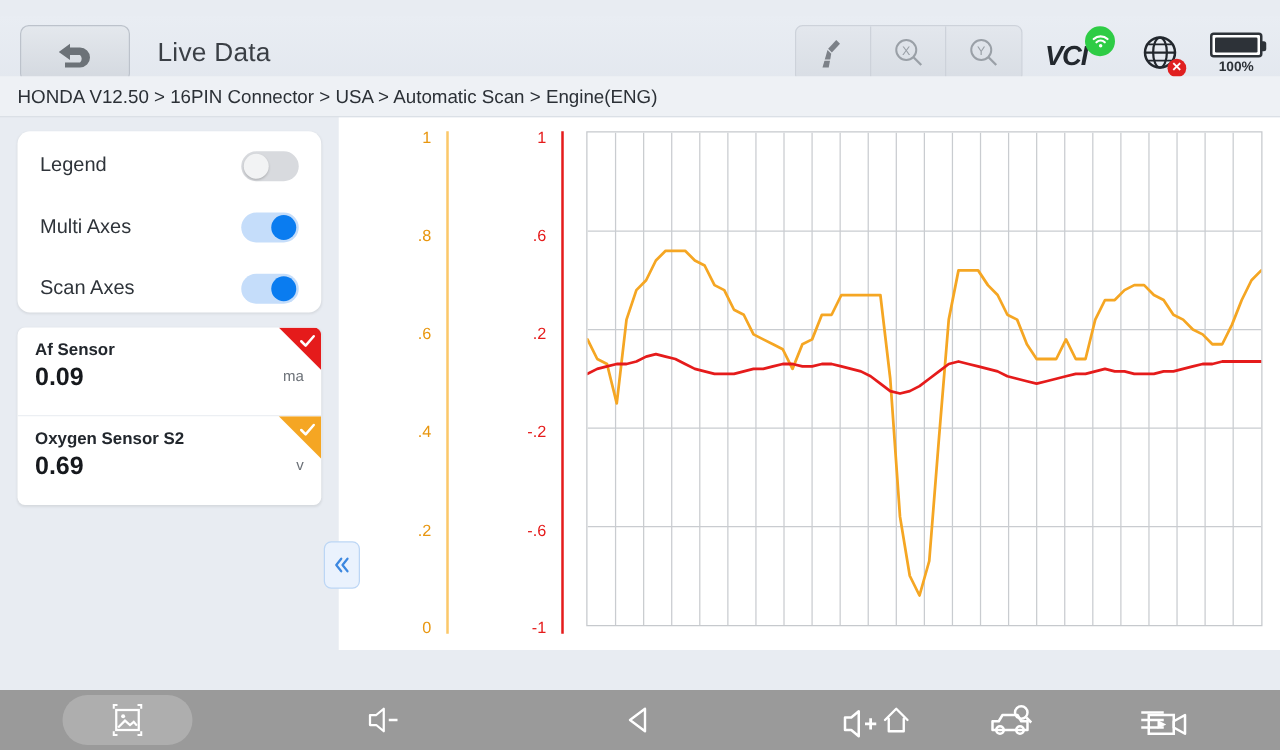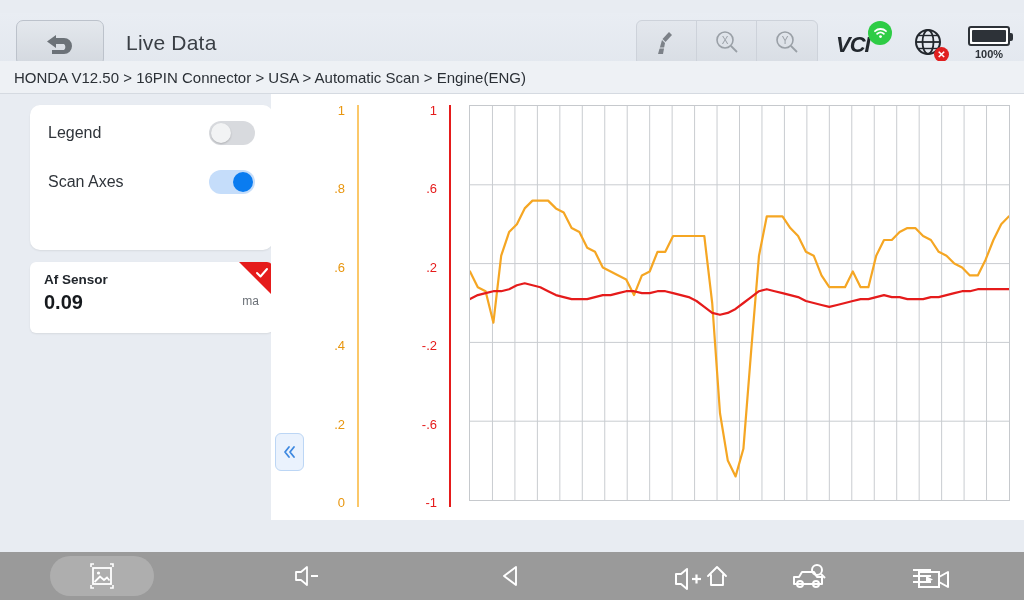--- a/index.html
+++ b/index.html
@@ -84,21 +84,21 @@
     background: #eef1f5; border-bottom: 1px solid #d5dae1;
     display: flex; align-items: center; padding-left: 14px;
     font-size: 15px; color: #2b3036;
   }
 
   
   .body-area {
     position: absolute; left: 0; top: 94px; width: 1024px; height: 426px;
     background: #e8ecf2;
   }
-  .left-panel { position: absolute; left: 16px; top: 0; width: 323px; height: 426px; }
+  .left-panel { position: absolute; left: 0; top: 0; width: 323px; height: 426px; }
   .card {
     background: #fff; border-radius: 10px;
     box-shadow: 0 1px 2px rgba(0,0,0,.08);
   }
   .settings-card {
     position: absolute; left: 14px; top: 11px; width: 243px; height: 145px;
     padding: 0 18px;
   }
   .setting-row {
     height: 42px; margin-top: 7px;
@@ -300,20 +300,26 @@
     <div class="left-panel">
       <div class="card settings-card">
 
         <div class="setting-row">
           <span class="setting-label">Legend</span>
           <span class="toggle off">
               <span class="knob"></span>
             </span>
         </div>
 
+        <div class="setting-row">
+          <span class="setting-label">Multi Axes</span>
+          <span class="toggle on">
+              <span class="knob"></span>
+            </span>
+        </div>
 
         <div class="setting-row">
           <span class="setting-label">Scan Axes</span>
           <span class="toggle on">
               <span class="knob"></span>
             </span>
         </div>
       </div>
 
       <div class="sensor-list">
@@ -323,20 +329,31 @@
           <svg class="corner-check" viewBox="0 0 14 14">
             <path d="M2 7 L5.5 10.5 L12 3" fill="none" stroke="#fff" stroke-width="2" stroke-linecap="round" stroke-linejoin="round"></path>
           </svg>
           <div class="sensor-name">Af Sensor</div>
           <div class="sensor-row">
             <span class="sensor-value">0.09</span>
             <span class="sensor-unit">ma</span>
           </div>
         </div>
 
+        <div class="sensor-card">
+          <div class="corner" id="corner-1" style="border-color: transparent rgb(245, 166, 35) transparent transparent;"></div>
+          <svg class="corner-check" viewBox="0 0 14 14">
+            <path d="M2 7 L5.5 10.5 L12 3" fill="none" stroke="#fff" stroke-width="2" stroke-linecap="round" stroke-linejoin="round"></path>
+          </svg>
+          <div class="sensor-name">Oxygen Sensor S2</div>
+          <div class="sensor-row">
+            <span class="sensor-value">0.69</span>
+            <span class="sensor-unit">v</span>
+          </div>
+        </div>
       </div>
 
       <div class="collapse-handle">
         <svg width="16" height="16" viewBox="0 0 16 16">
           <path d="M7 3 L3 8 L7 13 M12 3 L8 8 L12 13" fill="none" stroke="#3d88e0" stroke-width="1.8" stroke-linecap="round" stroke-linejoin="round"></path>
         </svg>
       </div>
     </div>
 
     <div class="chart-panel">

